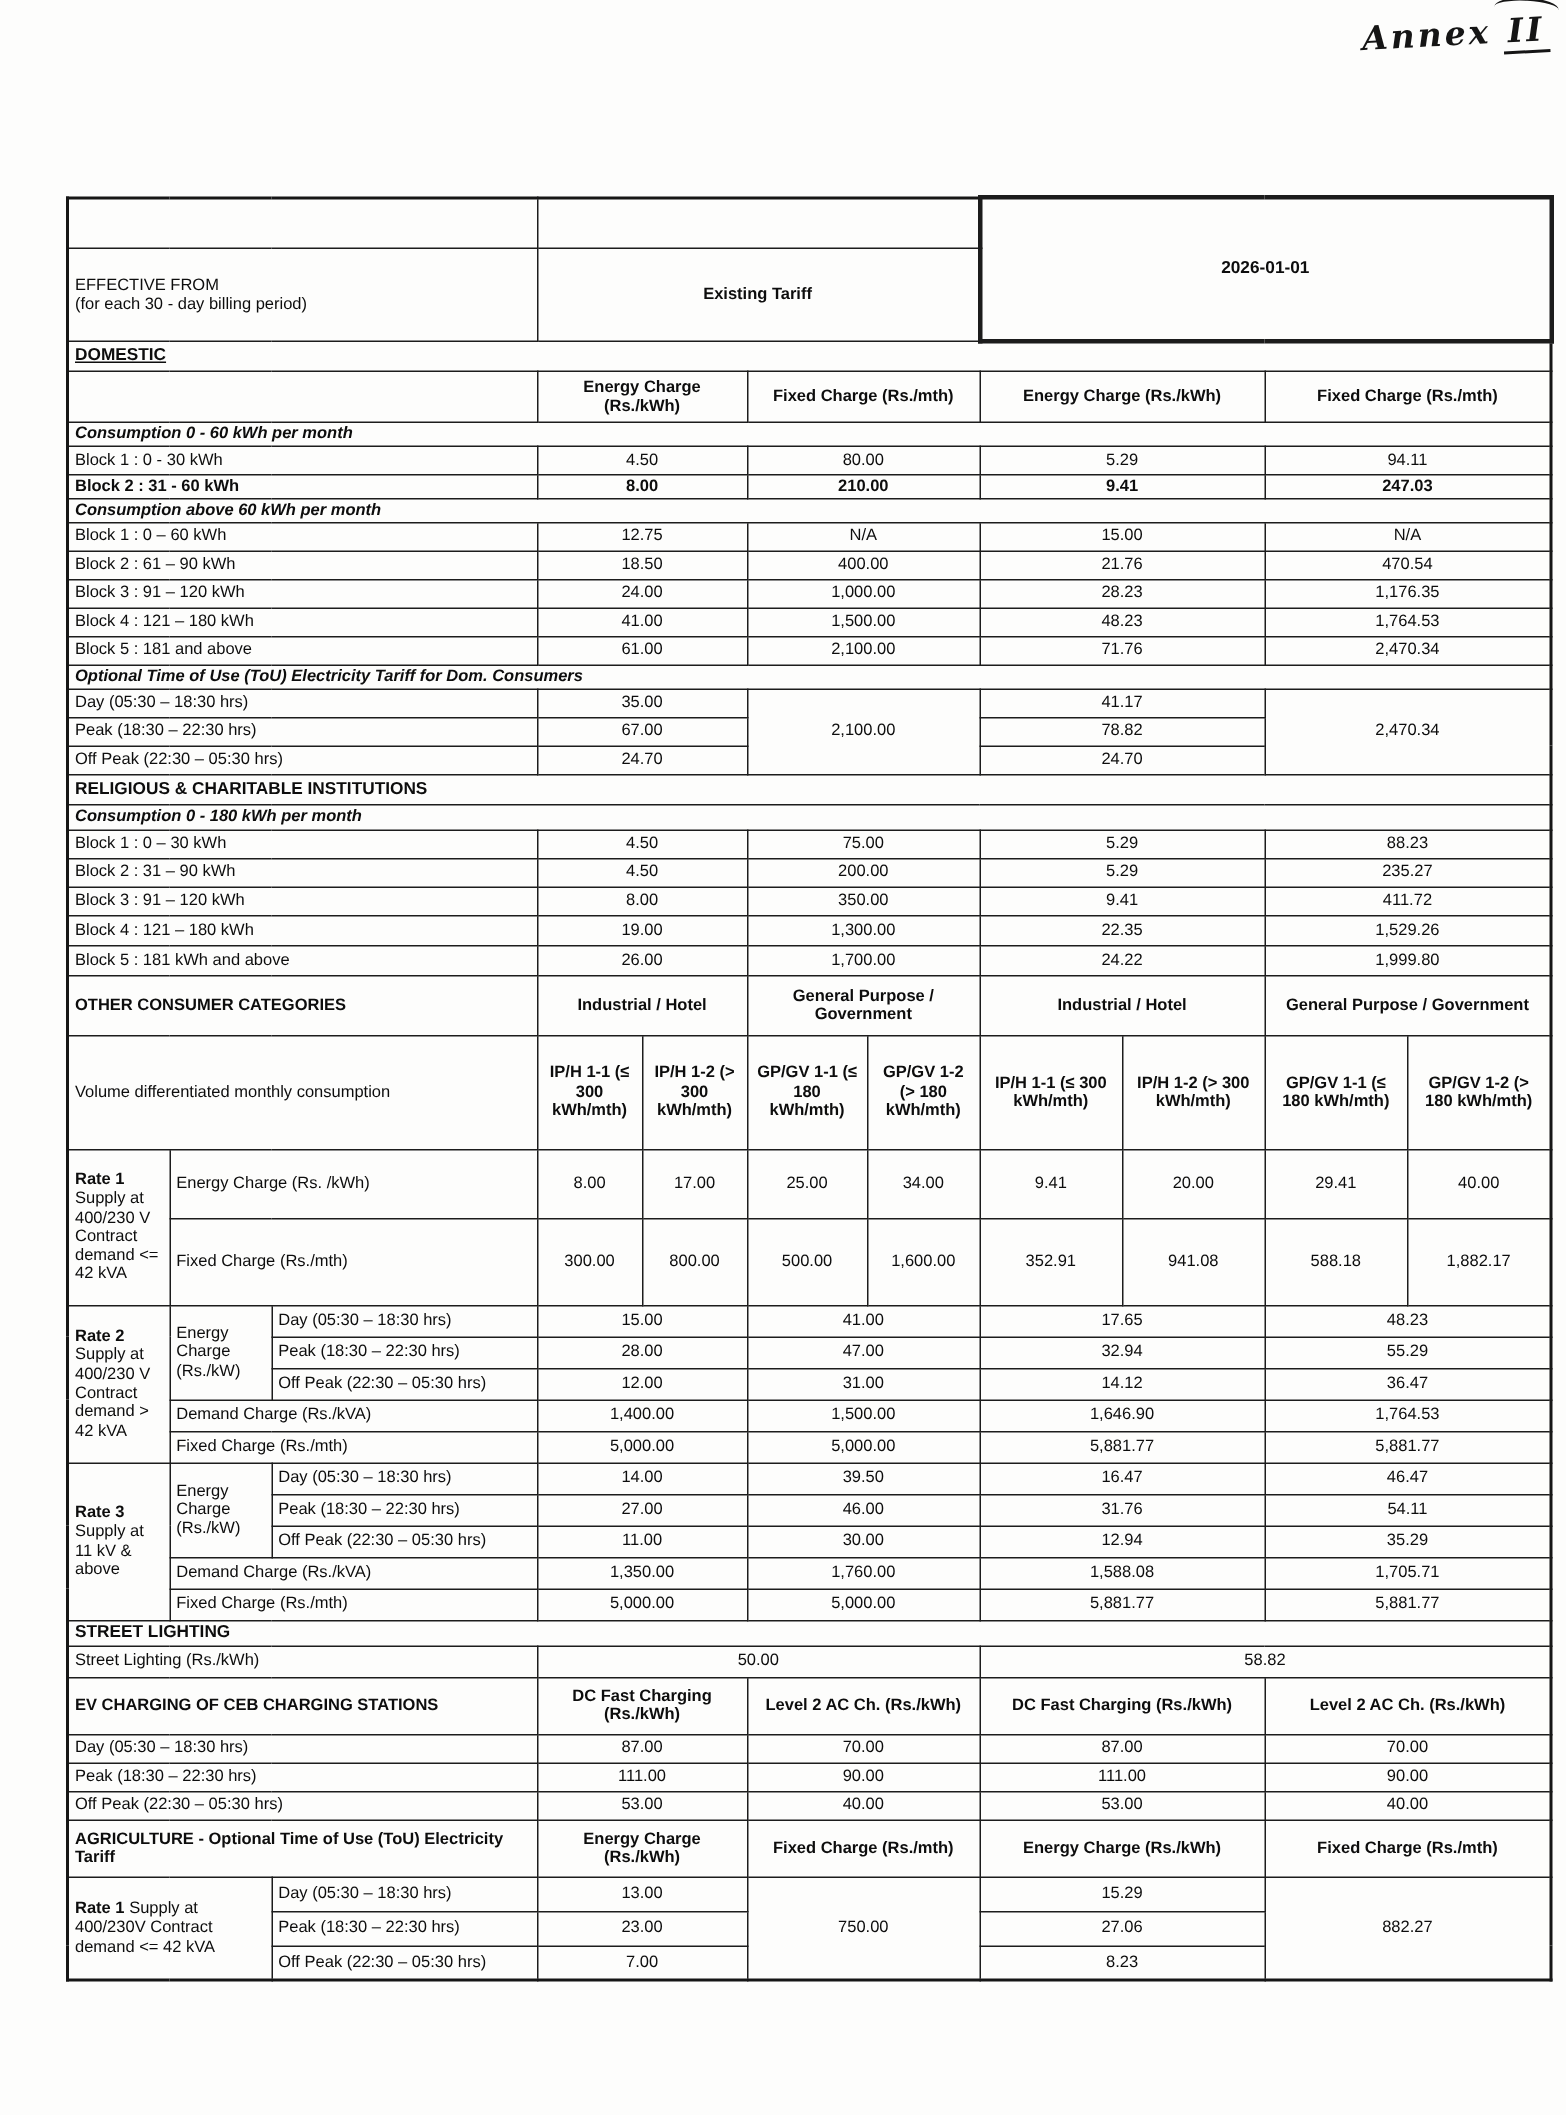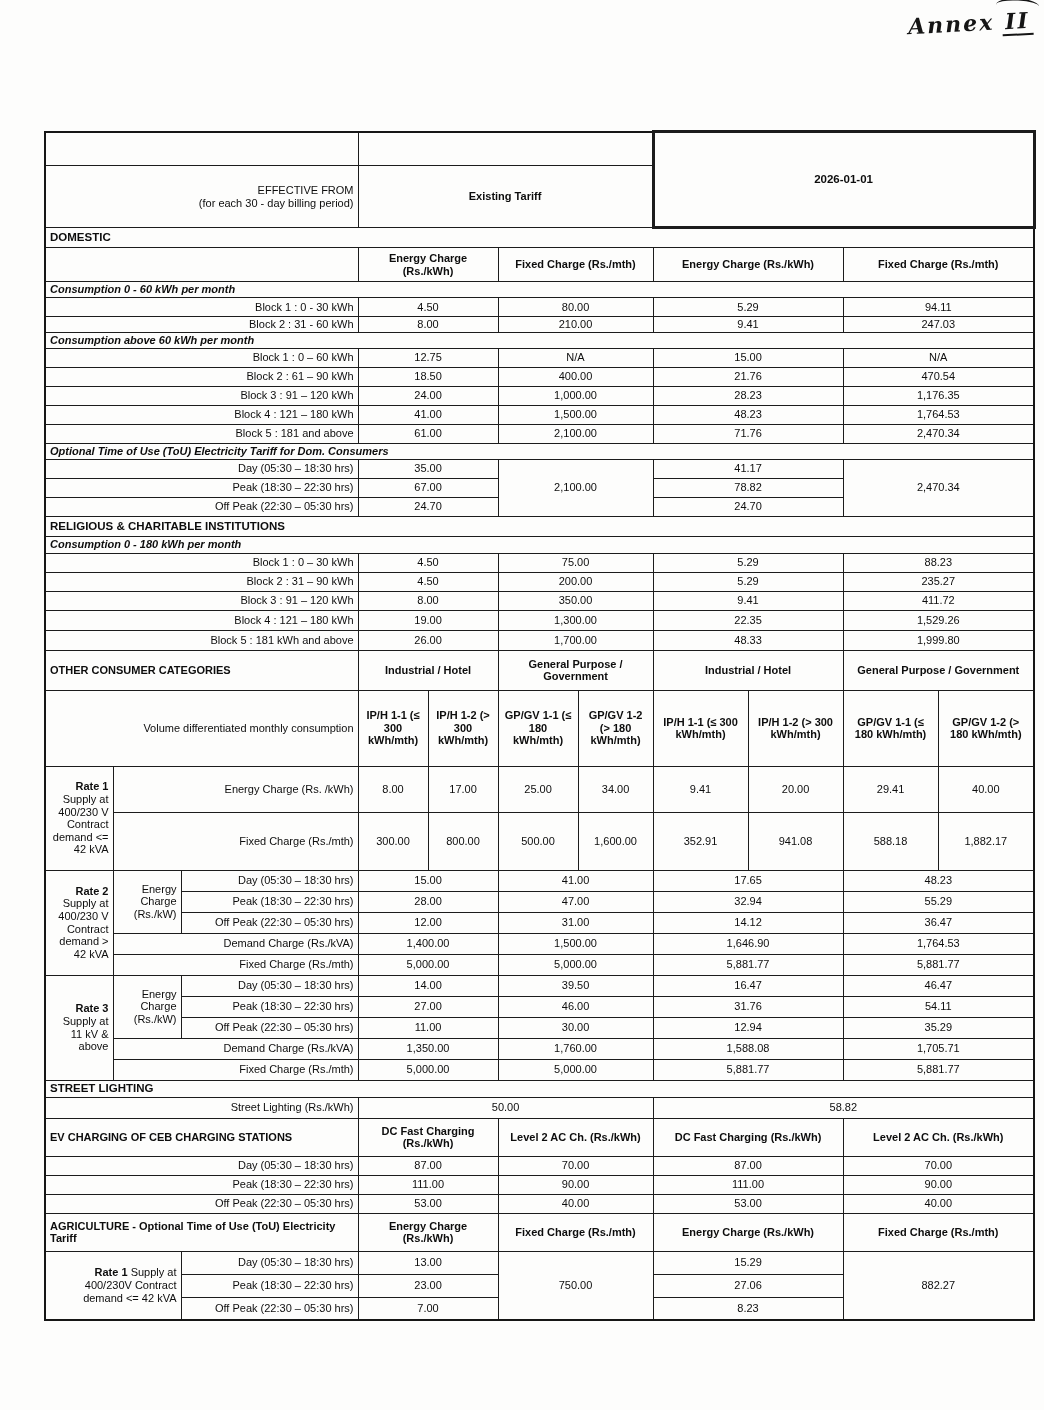--- a/index.html
+++ b/index.html
@@ -8,21 +8,21 @@
   .annex{position:absolute;top:10px;left:908px;font-family:"DejaVu Serif",serif;
          font-style:italic;font-weight:bold;font-size:22px;letter-spacing:2px;
          transform:rotate(-3deg);color:#151515;}
   .annex-num{position:relative;margin-left:8px;border-bottom:2.5px solid #151515;padding:0 3px;}
   .annex-num::before{content:"";position:absolute;top:-9px;left:-5px;right:-7px;height:12px;
          border-top:2.5px solid #151515;border-radius:50%;transform:rotate(6deg);}
   table.tariff{position:absolute;left:44px;top:130px;width:989px;table-layout:fixed;
          border-collapse:collapse;font-size:11px;color:#0d0d0d;border:2px solid #161616;}
   td{border:1.6px solid #1c1c1c;padding:1px 4px;vertical-align:middle;overflow:hidden;
      line-height:1.15;white-space:pre-line;word-wrap:break-word;}
-  td.lbl {text-align:right;}
+  td.lbl {text-align:left;}
   td.num {text-align:center;}
   td.hdr {font-weight:bold;text-align:center;}
   td.hdrl{font-weight:bold;text-align:left;}
   td.sec {font-weight:bold;text-align:left;font-size:11.5px;}
   td.seci{font-weight:bold;font-style:italic;text-align:left;}
   td.heavy{border-width:3px;font-weight:bold;text-align:center;font-size:11.5px;}
 </style>
 </head>
 <body>
 
@@ -49,41 +49,41 @@
         <tr style="height: 34px;">
           <td colspan="3" class="lbl"></td>
           <td colspan="4" class="lbl"></td>
           <td colspan="4" rowspan="2" class="heavy">2026-01-01</td>
         </tr>
         <tr style="height: 62px;">
           <td colspan="3" class="lbl">EFFECTIVE FROM
 (for each 30 - day billing period)</td>
           <td colspan="4" class="hdr">Existing Tariff</td>
         </tr>
-        <tr style="height: 20px;">
+        <tr style="height: 20px; text-decoration: underline;">
           <td colspan="11" class="sec">DOMESTIC</td>
         </tr>
         <tr style="height: 34px;">
           <td colspan="3" class="lbl"></td>
           <td colspan="2" class="hdr">Energy Charge (Rs./kWh)</td>
           <td colspan="2" class="hdr">Fixed Charge (Rs./mth)</td>
           <td colspan="2" class="hdr">Energy Charge (Rs./kWh)</td>
           <td colspan="2" class="hdr">Fixed Charge (Rs./mth)</td>
         </tr>
         <tr style="height: 16px;">
           <td colspan="11" class="seci">Consumption 0 - 60 kWh per month</td>
         </tr>
         <tr style="height: 19px;">
           <td colspan="3" class="lbl">Block 1 : 0 - 30 kWh</td>
           <td colspan="2" class="num">4.50</td>
           <td colspan="2" class="num">80.00</td>
           <td colspan="2" class="num">5.29</td>
           <td colspan="2" class="num">94.11</td>
         </tr>
-        <tr style="height: 14px;">
+        <tr style="height: 14px; font-weight: bold;">
           <td colspan="3" class="lbl">Block 2 : 31 - 60 kWh</td>
           <td colspan="2" class="num">8.00</td>
           <td colspan="2" class="num">210.00</td>
           <td colspan="2" class="num">9.41</td>
           <td colspan="2" class="num">247.03</td>
         </tr>
         <tr style="height: 16px;">
           <td colspan="11" class="seci">Consumption above 60 kWh per month</td>
         </tr>
         <tr style="height: 19px;">
@@ -172,21 +172,21 @@
           <td colspan="3" class="lbl">Block 4 : 121 – 180 kWh</td>
           <td colspan="2" class="num">19.00</td>
           <td colspan="2" class="num">1,300.00</td>
           <td colspan="2" class="num">22.35</td>
           <td colspan="2" class="num">1,529.26</td>
         </tr>
         <tr style="height: 20px;">
           <td colspan="3" class="lbl">Block 5 : 181 kWh and above</td>
           <td colspan="2" class="num">26.00</td>
           <td colspan="2" class="num">1,700.00</td>
-          <td colspan="2" class="num">48.33</td>
+          <td colspan="2" class="num">24.22</td>
           <td colspan="2" class="num">1,999.80</td>
         </tr>
         <tr style="height: 40px;">
           <td colspan="3" class="hdrl">OTHER CONSUMER CATEGORIES</td>
           <td colspan="2" class="hdr">Industrial / Hotel</td>
           <td colspan="2" class="hdr">General Purpose / Government</td>
           <td colspan="2" class="hdr">Industrial / Hotel</td>
           <td colspan="2" class="hdr">General Purpose /  Government</td>
         </tr>
         <tr style="height: 76px;">

